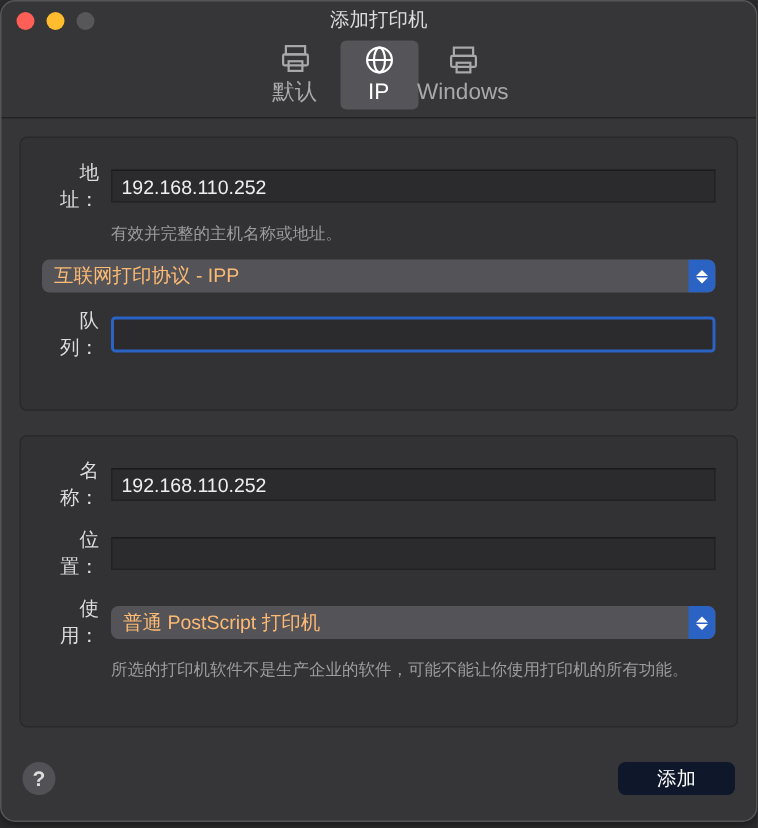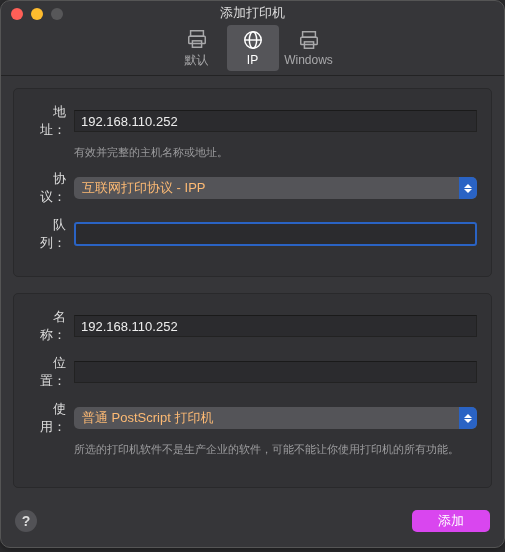--- a/index.html
+++ b/index.html
@@ -66,21 +66,21 @@
       gap: 2px;
       border-radius: 4px;
       color: #a9a9ab;
       font-size: 11px;
     }
     .tb-item.active {
       background: #555559;
       color: #fff;
     }
     .tb-item svg { width: 22px; height: 22px; }
-    .tb-item span { font-size: 12px; }
+    .tb-item span { font-size: 15px; }
     .content {
       flex: 1;
       padding: 12px;
       display: flex;
       flex-direction: column;
       gap: 16px;
     }
     .panel {
       background: #323235;
       border: 1px solid #29292b;
@@ -176,21 +176,21 @@
       background: #525256;
       color: #ddd;
       display: flex; align-items: center; justify-content: center;
       font-size: 14px;
       font-weight: 600;
     }
     .spacer { flex: 1; }
     .add-btn {
       min-width: 78px;
       height: 22px;
-      background: #d946ef;
+      background: #0f172a;
       border-radius: 5px;
       color: #fff;
       font-size: 13px;
       display:flex; align-items:center; justify-content:center;
       padding: 0 14px;
     }
   </style>
 </head>
 <body>
 
@@ -234,21 +234,20 @@
   <div class="content">
     <div class="panel top">
       <div class="row">
         <div class="label">地址：</div>
         <input class="text-input" value="192.168.110.252" style="">
       </div>
       <div class="hint-row">
         <div class="hint">有效并完整的主机名称或地址。</div>
       </div>
       <div class="row">
-        <div class="label">协议：</div>
         <div class="select-wrap">
           <span>互联网打印协议 - IPP</span>
           <div class="select-arrows"></div>
         </div>
       </div>
       <div class="row">
         <div class="label">队列：</div>
         <input class="text-input focused" value="" style="">
       </div>
     </div>

